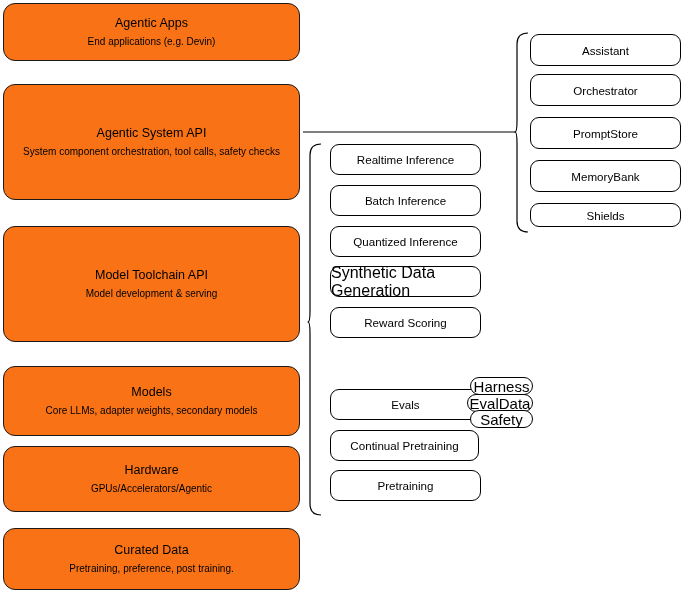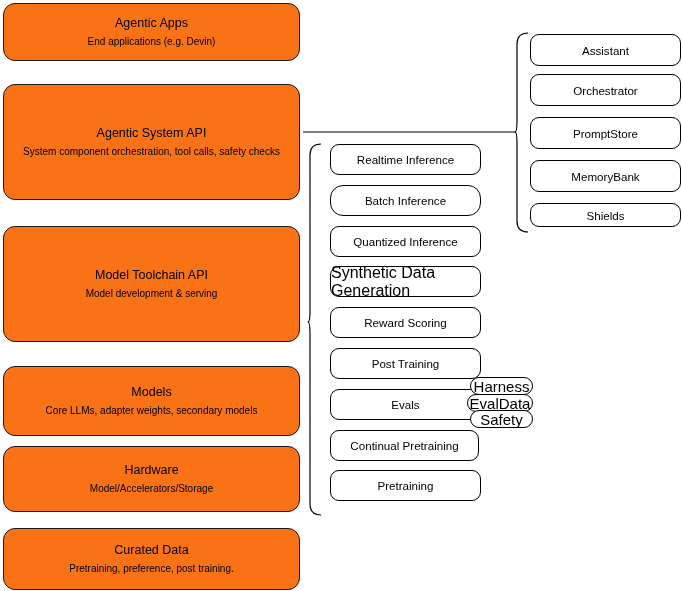--- a/index.html
+++ b/index.html
@@ -103,54 +103,51 @@
     <div class="layer-sub">Model development &amp; serving</div>
   </div>
 
   <div class="node" style="left:3px; top:366px; width:297px; height:70px;">
     <div class="layer-title">Models</div>
     <div class="layer-sub">Core LLMs, adapter weights, secondary models</div>
   </div>
 
   <div class="node" style="left:3px; top:446px; width:297px; height:66px;">
     <div class="layer-title">Hardware</div>
-    <div class="layer-sub">Model/Accelerators/Storage</div>
+    <div class="layer-sub">GPUs/Accelerators/Agentic</div>
   </div>
 
   <div class="node" style="left:3px; top:528px; width:297px; height:62px;">
     <div class="layer-title">Curated Data</div>
     <div class="layer-sub">Pretraining, preference, post training.</div>
   </div>
 
   <svg class="connector" viewBox="0 0 682 591" width="682" height="591" xmlns="http://www.w3.org/2000/svg">
 
     <line x1="303" y1="132" x2="515" y2="132"></line>
 
     <path d="M 528 33 Q 517 33 517 44 L 517 121 Q 517 132 515 132 Q 517 132 517 143 L 517 221 Q 517 232 528 232"></path>
 
     <path d="M 321 144 Q 310 144 310 155 L 310 311 Q 310 322 308 322 Q 310 322 310 333 L 310 504 Q 310 515 321 515"></path>
   </svg>
 
   <div class="chip" style="left:330px; top:144px; width:151px; height:31px;">
     <span>Realtime Inference</span>
   </div>
-  <div class="chip" style="left:330px; top:185px; width:151px; height:31px;border-radius:13px;">
+  <div class="chip" style="left:330px; top:185px; width:151px; height:31px;">
     <span>Batch Inference</span>
   </div>
   <div class="chip" style="left:330px; top:226px; width:151px; height:31px;">
     <span>Quantized Inference</span>
   </div>
   <div class="chip" style="left:330px; top:266px; width:151px; height:31px; font-size:16px;">
     <span>Synthetic Data Generation</span>
   </div>
   <div class="chip" style="left:330px; top:307px; width:151px; height:31px;">
     <span>Reward Scoring</span>
-  </div>
-  <div class="chip" style="left:330px; top:348px; width:151px; height:31px;">
-    <span>Post Training</span>
   </div>
   <div class="chip" style="left:330px; top:389px; width:151px; height:31px;">
     <span>Evals</span>
   </div>
   <div class="chip" style="left:330px; top:430px; width:149px; height:31px;">
     <span>Continual Pretraining</span>
   </div>
   <div class="chip" style="left:330px; top:470px; width:151px; height:31px;">
     <span>Pretraining</span>
   </div>

